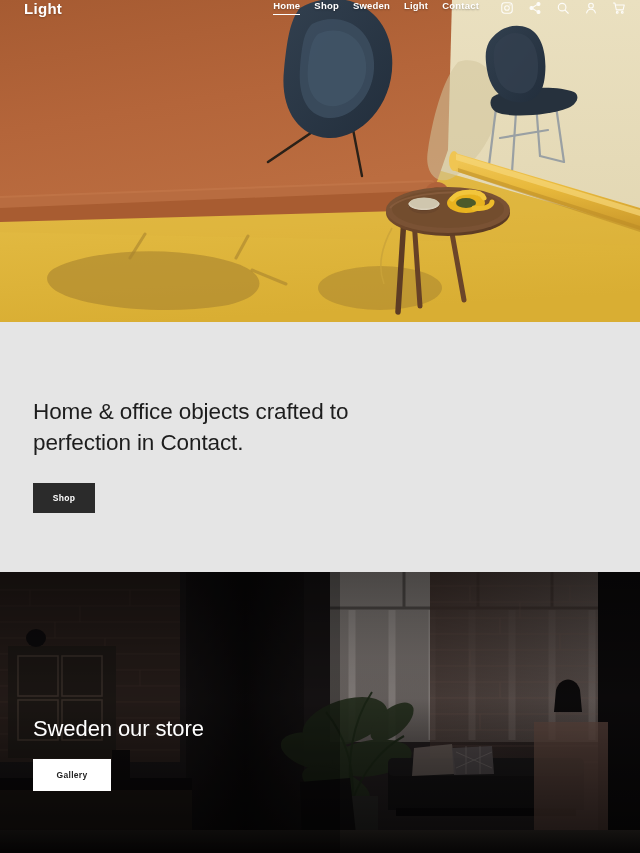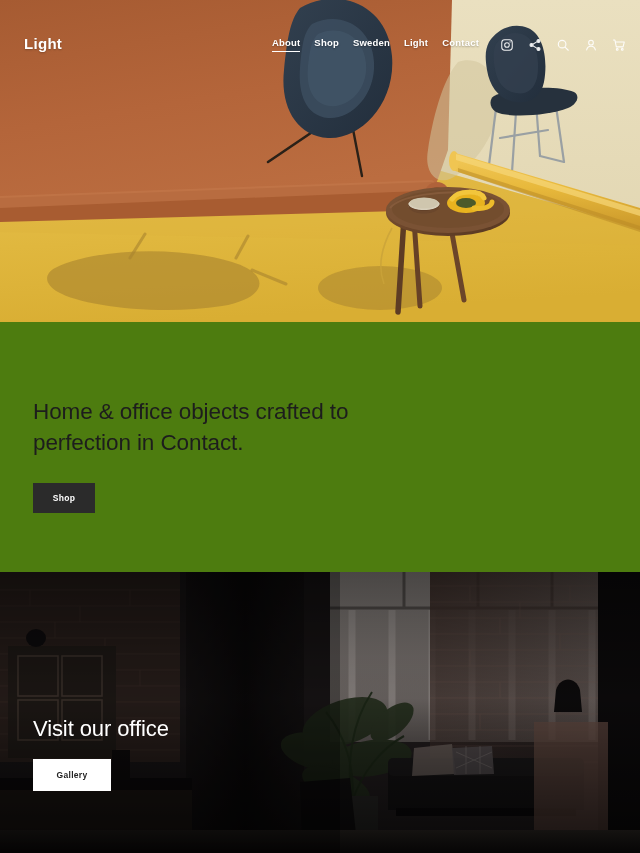--- a/index.html
+++ b/index.html
@@ -17,21 +17,21 @@
     width:640px; height:322px;
     overflow:hidden;
     background:#e8ddbb;
   }
   .hero-svg { position:absolute; inset:0; width:640px; height:322px; display:block; }
 
   
   #navbar {
     position:absolute; top:0; left:0;
     width:640px; height:52px;
-    display:flex; align-items:flex-end;
+    display:flex; align-items:flex-start;
     padding:0 14px 0 24px;
     z-index:20;
   }
   #logo {
     color:#ffffff;
     font-size:15px;
     font-weight:bold;
     letter-spacing:.3px;
     text-shadow:0 1px 2px rgba(0,0,0,.25);
   }
@@ -62,21 +62,21 @@
   .nav-icon {
     width:15px; height:15px;
     display:flex; align-items:center; justify-content:center;
     opacity:.92;
   }
   .nav-icon svg { width:14px; height:14px; display:block; }
 
   
   #intro {
     width:640px; height:250px;
-    background:#4d7c0f;
+    background:#e5e5e5;
     padding:74px 0 0 33px;
   }
   #headline {
     font-size:22.5px;
     line-height:31px;
     color:#1d1d1d;
     font-weight:400;
     letter-spacing:-.1px;
     max-width:420px;
   }
@@ -236,21 +236,21 @@
     <path d="M474 208 C484 210 492 206 492 202" stroke="#edbc2b" stroke-width="5" fill="none" stroke-linecap="round"></path>
 
     <path d="M392 228 C380 250 378 268 384 284" stroke="#c9a33a" stroke-width="1.6" fill="none" opacity=".8"></path>
   </svg>
 
   <nav id="navbar">
     <div id="logo">Light</div>
 
     <div id="nav-right">
       <div id="nav-links">
-        <a class="nav-link active" href="#">About</a>
+        <a class="nav-link active" href="#">Home</a>
         <a class="nav-link" href="#">Shop</a>
         <a class="nav-link" href="#">Sweden</a>
         <a class="nav-link" href="#">Light</a>
         <a class="nav-link" href="#">Contact</a>
       </div>
 
       <div id="nav-icons">
         <span class="nav-icon">
           <svg viewBox="0 0 24 24" fill="none" stroke="#ffffff" stroke-width="1.8">
             <rect x="3" y="3" width="18" height="18" rx="5"></rect>
@@ -402,16 +402,16 @@
     <rect x="534" y="150" width="74" height="120" fill="#6a4f45" opacity=".75"></rect>
     <path d="M556 118 C560 104 576 104 580 118 L582 140 L554 140 Z" fill="#0e0c0d"></path>
 
     <rect x="0" y="258" width="640" height="23" fill="url(#floorDarkG)"></rect>
 
     <rect x="0" y="0" width="640" height="281" fill="url(#vignetteG)"></rect>
     <rect x="0" y="0" width="340" height="281" fill="#000000" opacity=".30"></rect>
   </svg>
 
   <div id="store-content">
-    <h2 id="store-title">Visit our office</h2>
+    <h2 id="store-title">Sweden our store</h2>
     <button id="location-button">Gallery</button>
   </div>
 </section>
 
 </body></html>

